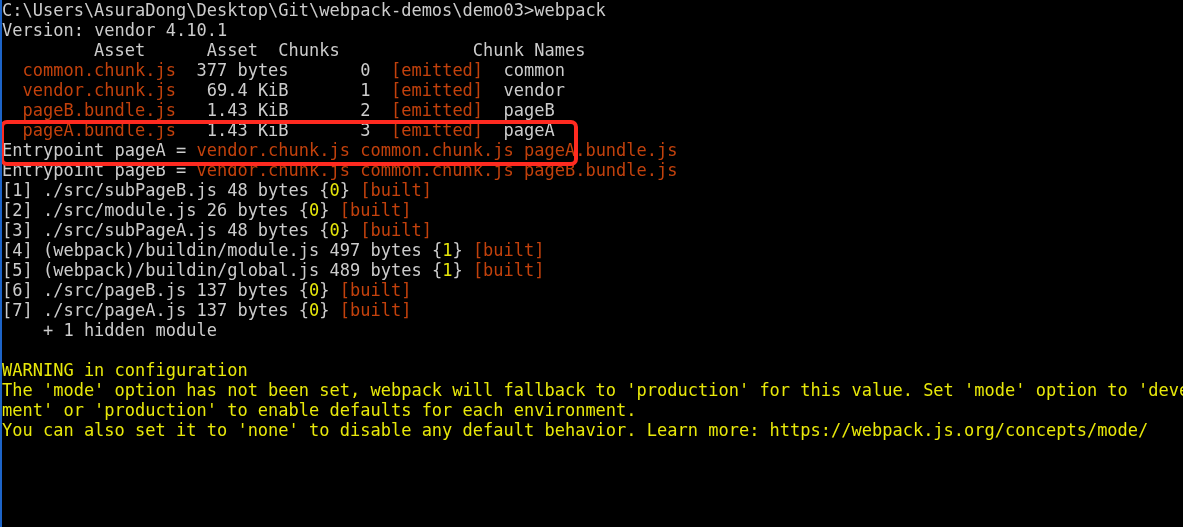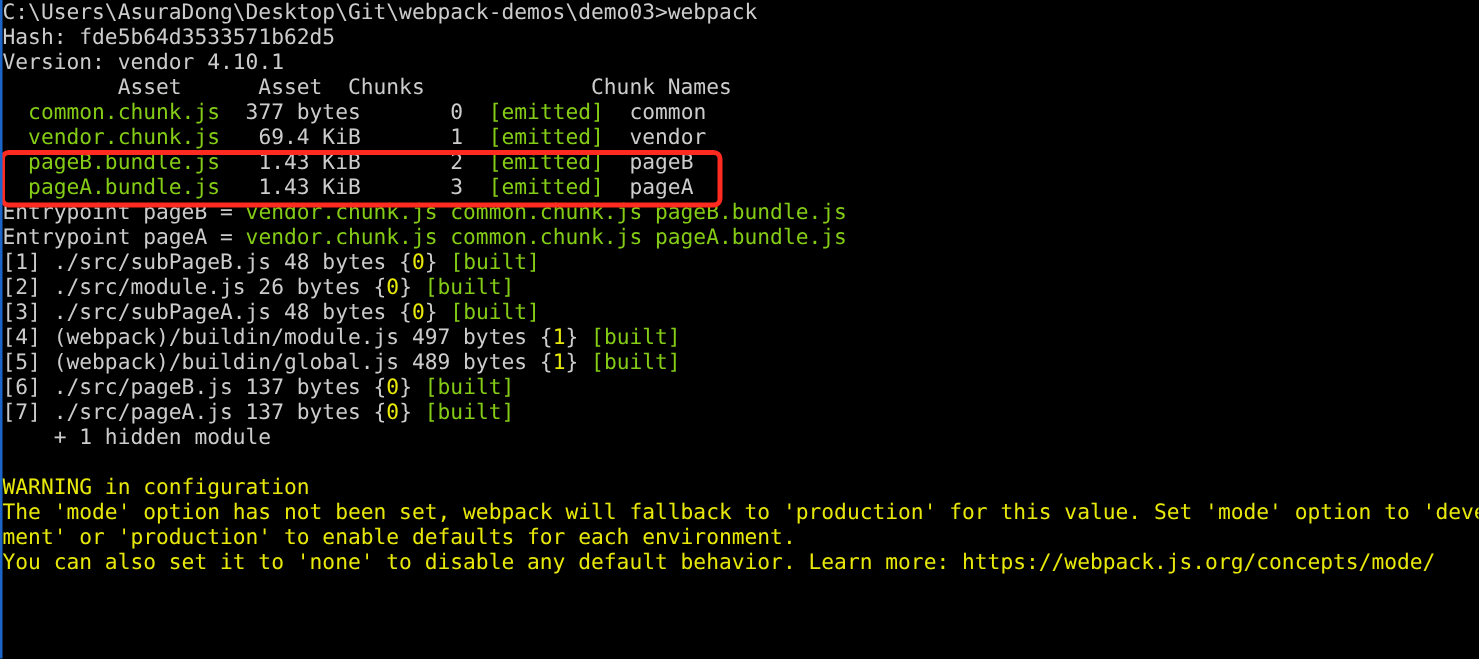--- a/index.html
+++ b/index.html
@@ -41,21 +41,21 @@
     height: 20px;
     line-height: 20px;
     font-size: 17px;
     letter-spacing: 0px;
     white-space: pre;
     color: #cccccc;
     font-family: "DejaVu Sans Mono", "Liberation Mono", monospace;
   }
   .seg { white-space: pre; }
   .c-white  { color: #cccccc; }
-  .c-green  { color: #84cc16; }
+  .c-green  { color: #c2410c; }
   .c-yellow { color: #e8e80a; }
 
   #highlight-box {
     position: absolute;
     left: 0px;
     top: 120px;
     width: 578px;
     height: 46px;
     border: 4px solid #ff2a20;
     border-radius: 7px;
@@ -69,38 +69,37 @@
 <body>
 
 <div id="terminal">
 
   <div id="left-edge"></div>
 
   <div id="console-lines">
 
     <div class="line"><span class="seg c-white">C:\Users\AsuraDong\Desktop\Git\webpack-demos\demo03&gt;webpack</span></div>
 
-    <div class="line"><span class="seg c-white">Hash: </span><span class="seg c-white">fde5b64d3533571b62d5</span></div>
 
     <div class="line"><span class="seg c-white">Version: </span><span class="seg c-white">vendor 4.10.1</span></div>
 
 
 
     <div class="line"><span class="seg c-white">         Asset      Asset  Chunks             Chunk Names</span></div>
 
     <div id="asset-rows">
         <div class="line"><span class="seg c-green">  common.chunk.js</span><span class="seg c-white">  377 bytes</span><span class="seg c-white">       0</span><span class="seg c-white">  </span><span class="seg c-green">[emitted]</span><span class="seg c-white">  </span><span class="seg c-white">common</span></div>
         <div class="line"><span class="seg c-green">  vendor.chunk.js</span><span class="seg c-white">   69.4 KiB</span><span class="seg c-white">       1</span><span class="seg c-white">  </span><span class="seg c-green">[emitted]</span><span class="seg c-white">  </span><span class="seg c-white">vendor</span></div>
         <div class="line"><span class="seg c-green">  pageB.bundle.js</span><span class="seg c-white">   1.43 KiB</span><span class="seg c-white">       2</span><span class="seg c-white">  </span><span class="seg c-green">[emitted]</span><span class="seg c-white">  </span><span class="seg c-white">pageB</span></div>
         <div class="line"><span class="seg c-green">  pageA.bundle.js</span><span class="seg c-white">   1.43 KiB</span><span class="seg c-white">       3</span><span class="seg c-white">  </span><span class="seg c-green">[emitted]</span><span class="seg c-white">  </span><span class="seg c-white">pageA</span></div>
       </div>
 
     <div id="entrypoint-rows">
+        <div class="line"><span class="seg c-white">Entrypoint pageA = </span><span class="seg c-green">vendor.chunk.js common.chunk.js pageA.bundle.js</span></div>
         <div class="line"><span class="seg c-white">Entrypoint pageB = </span><span class="seg c-green">vendor.chunk.js common.chunk.js pageB.bundle.js</span></div>
-        <div class="line"><span class="seg c-white">Entrypoint pageA = </span><span class="seg c-green">vendor.chunk.js common.chunk.js pageA.bundle.js</span></div>
       </div>
 
     <div id="module-rows">
         <div class="line"><span class="seg c-white">[1] ./src/subPageB.js 48 bytes </span><span class="seg c-white">{</span><span class="seg c-yellow">0</span><span class="seg c-white">}</span><span class="seg c-white"> </span><span class="seg c-green">[built]</span></div>
         <div class="line"><span class="seg c-white">[2] ./src/module.js 26 bytes </span><span class="seg c-white">{</span><span class="seg c-yellow">0</span><span class="seg c-white">}</span><span class="seg c-white"> </span><span class="seg c-green">[built]</span></div>
         <div class="line"><span class="seg c-white">[3] ./src/subPageA.js 48 bytes </span><span class="seg c-white">{</span><span class="seg c-yellow">0</span><span class="seg c-white">}</span><span class="seg c-white"> </span><span class="seg c-green">[built]</span></div>
         <div class="line"><span class="seg c-white">[4] (webpack)/buildin/module.js 497 bytes </span><span class="seg c-white">{</span><span class="seg c-yellow">1</span><span class="seg c-white">}</span><span class="seg c-white"> </span><span class="seg c-green">[built]</span></div>
         <div class="line"><span class="seg c-white">[5] (webpack)/buildin/global.js 489 bytes </span><span class="seg c-white">{</span><span class="seg c-yellow">1</span><span class="seg c-white">}</span><span class="seg c-white"> </span><span class="seg c-green">[built]</span></div>
         <div class="line"><span class="seg c-white">[6] ./src/pageB.js 137 bytes </span><span class="seg c-white">{</span><span class="seg c-yellow">0</span><span class="seg c-white">}</span><span class="seg c-white"> </span><span class="seg c-green">[built]</span></div>
         <div class="line"><span class="seg c-white">[7] ./src/pageA.js 137 bytes </span><span class="seg c-white">{</span><span class="seg c-yellow">0</span><span class="seg c-white">}</span><span class="seg c-white"> </span><span class="seg c-green">[built]</span></div>

